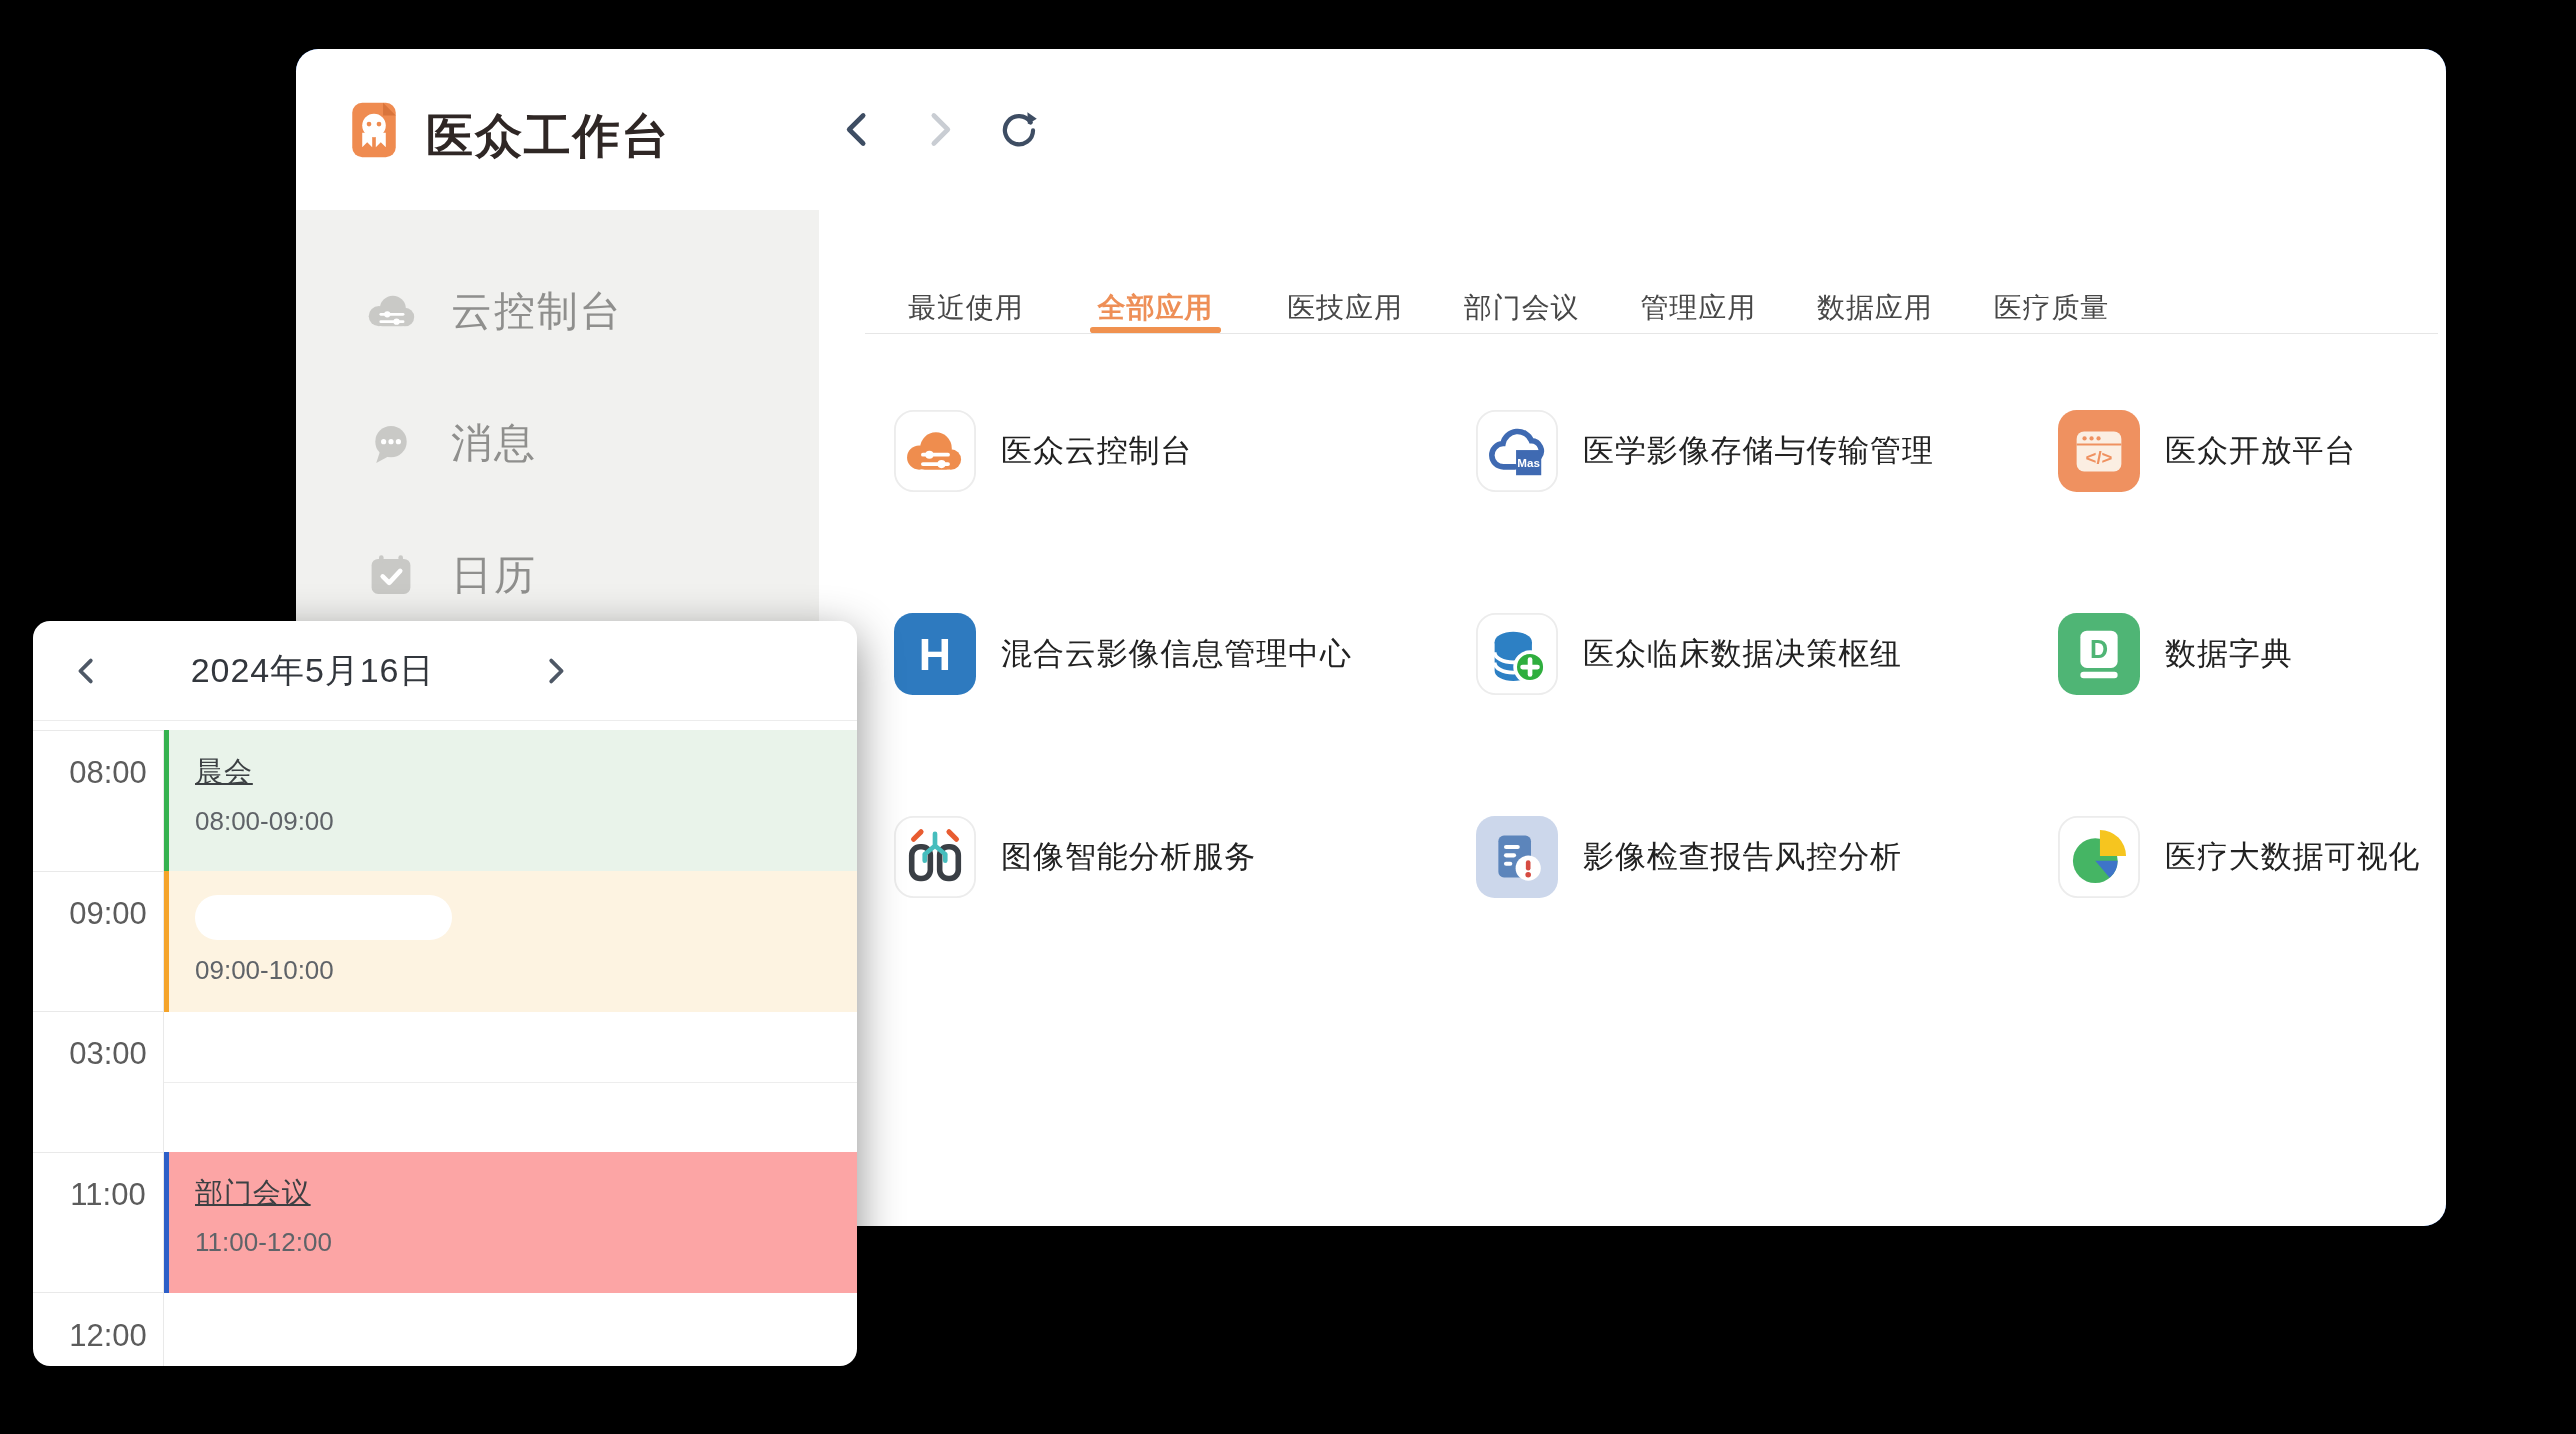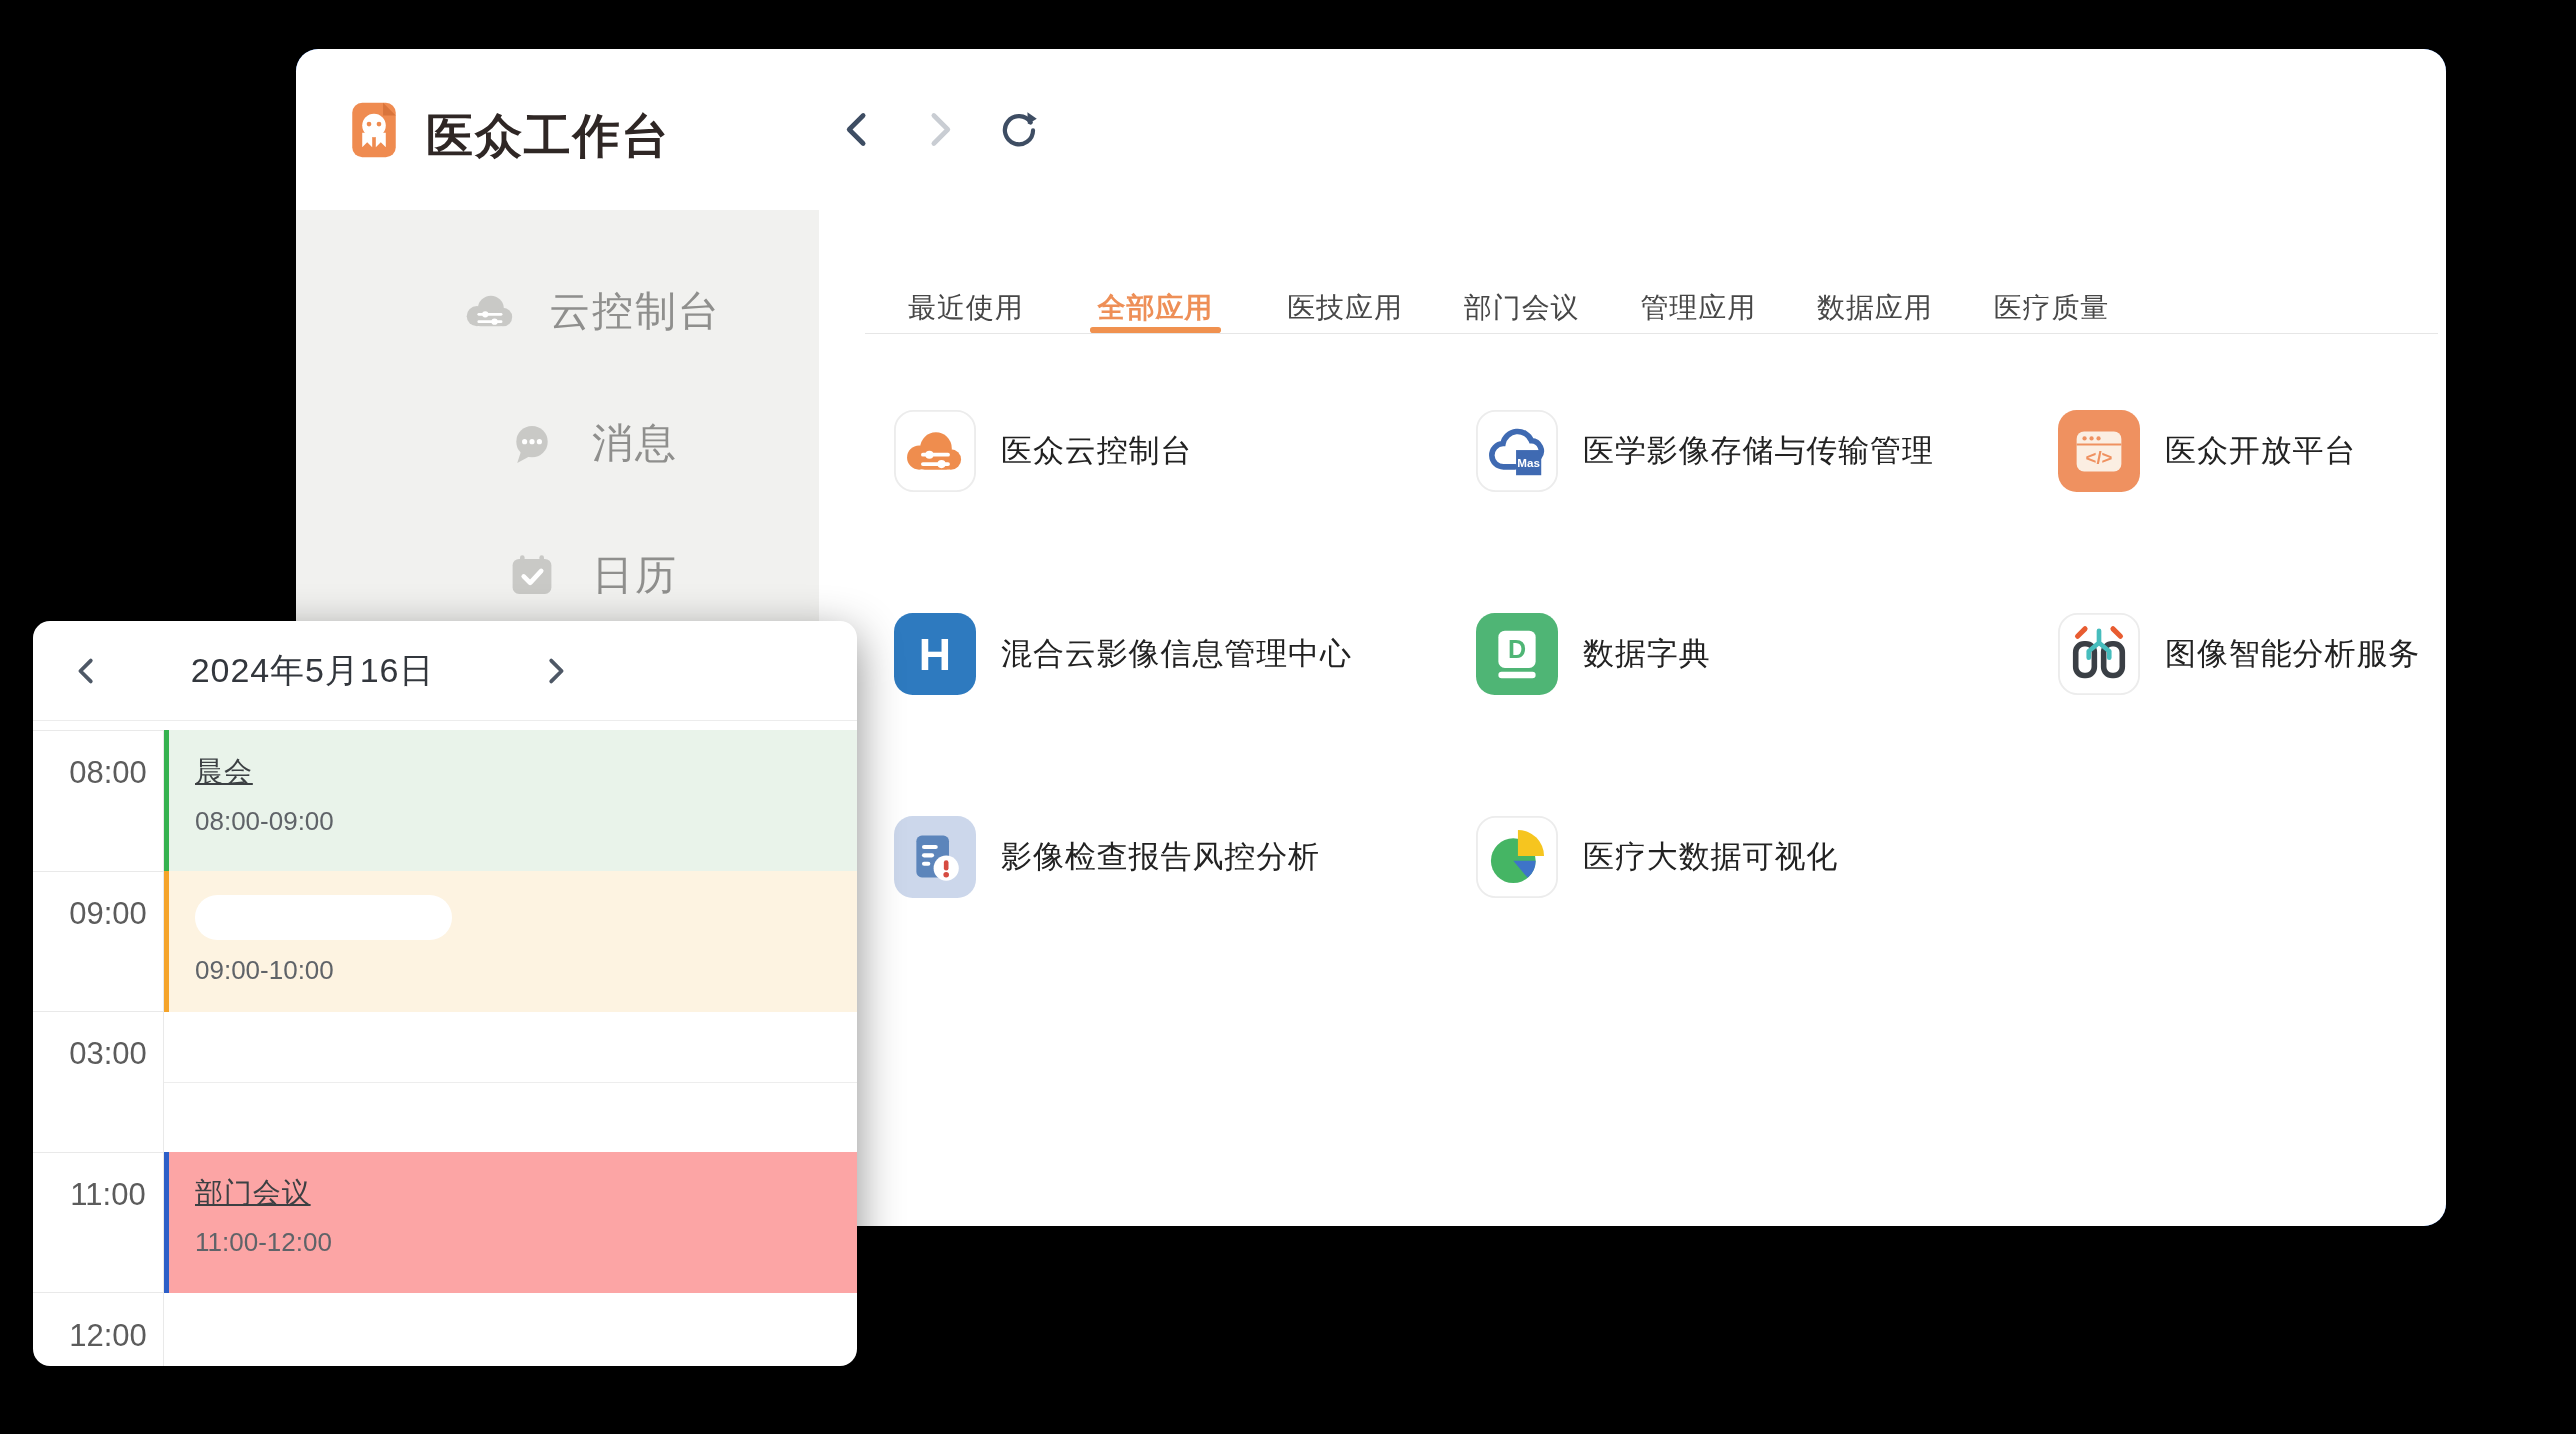--- a/index.html
+++ b/index.html
@@ -19,21 +19,21 @@
     position:absolute;left:130px;top:56px;font-size:47px;font-weight:700;
     color:#2f2725;letter-spacing:1.9px;white-space:nowrap;
   }
   #nav-buttons{position:absolute;left:538px;top:56px;display:flex;gap:32px;align-items:center;}
   .nav-btn{width:48px;height:48px;display:flex;align-items:center;justify-content:center;cursor:pointer;}
   
   #sidebar{
     position:absolute;left:0;top:161px;width:523px;bottom:0;background:#f1f1ef;
     padding-top:35px;box-sizing:border-box;
   }
-  .side-item{height:132px;display:flex;align-items:center;cursor:pointer;justify-content:center;}
+  .side-item{height:132px;display:flex;align-items:center;cursor:pointer;}
   .side-item .s-icon{margin-left:69px;width:52px;height:52px;display:flex;align-items:center;justify-content:center;}
   .side-item .s-label{margin-left:34px;font-size:41px;color:#8f8f8d;letter-spacing:1.9px;}
   
   #content{position:absolute;left:523px;top:161px;right:0;bottom:0;background:#fff;}
   #tabs{position:absolute;left:89px;top:79px;display:flex;gap:61px;}
   .tab{position:relative;font-size:28px;color:#474747;letter-spacing:0.9px;cursor:pointer;white-space:nowrap;padding-bottom:11.2px;}
   .tab.active{color:#ee8f57;font-weight:700;margin:0 13px;}
   .tab.active::after{
     content:"";position:absolute;left:-7.4px;right:-7.4px;top:38px;height:5.6px;
     background:#f0914f;border-radius:2.8px;
@@ -206,20 +206,35 @@
           <span class="app-label">医众开放平台</span>
         </div>
         <div class="app-cell">
           <span class="app-icon">
             <svg width="82" height="82" viewBox="0 0 88 88">
     <rect x="0" y="0" width="88" height="88" rx="20" fill="#2e7abf"></rect>
     <text x="44" y="61" text-anchor="middle" font-size="48" font-weight="800" fill="#fff" font-family="Liberation Sans, sans-serif">H</text>
   </svg>
           </span>
           <span class="app-label">混合云影像信息管理中心</span>
+        </div>
+        <div class="app-cell">
+          <span class="app-icon">
+            <svg width="82" height="82" viewBox="0 0 88 88">
+    <rect x="1" y="1" width="86" height="86" rx="20" fill="#fff" stroke="#ececec" stroke-width="2"></rect>
+    <path d="M20,31 v31 a20,11 0 0 0 40,0 v-31" fill="#2d80c4"></path>
+    <ellipse cx="40" cy="31" rx="20" ry="11" fill="#2d80c4"></ellipse>
+    <path d="M20,42 a20,11 0 0 0 40,0" fill="none" stroke="#fff" stroke-width="4"></path>
+    <path d="M20,53 a20,11 0 0 0 40,0" fill="none" stroke="#fff" stroke-width="4"></path>
+    <circle cx="58" cy="58" r="16" fill="#2fae3e" stroke="#fff" stroke-width="4"></circle>
+    <line x1="58" y1="50" x2="58" y2="66" stroke="#fff" stroke-width="5" stroke-linecap="round"></line>
+    <line x1="50" y1="58" x2="66" y2="58" stroke="#fff" stroke-width="5" stroke-linecap="round"></line>
+  </svg>
+          </span>
+          <span class="app-label">医众临床数据决策枢纽</span>
         </div>
         <div class="app-cell">
           <span class="app-icon">
             <svg width="82" height="82" viewBox="0 0 88 88">
     <rect x="0" y="0" width="88" height="88" rx="20" fill="#4fb575"></rect>
     <rect x="24" y="19" width="40" height="40" rx="7" fill="#fff"></rect>
     <text x="44" y="48" text-anchor="middle" font-size="27" font-weight="800" fill="#4fb575" font-family="Liberation Sans, sans-serif">D</text>
     <rect x="24" y="63" width="40" height="7" rx="3.5" fill="#fff"></rect>
   </svg>
           </span>

